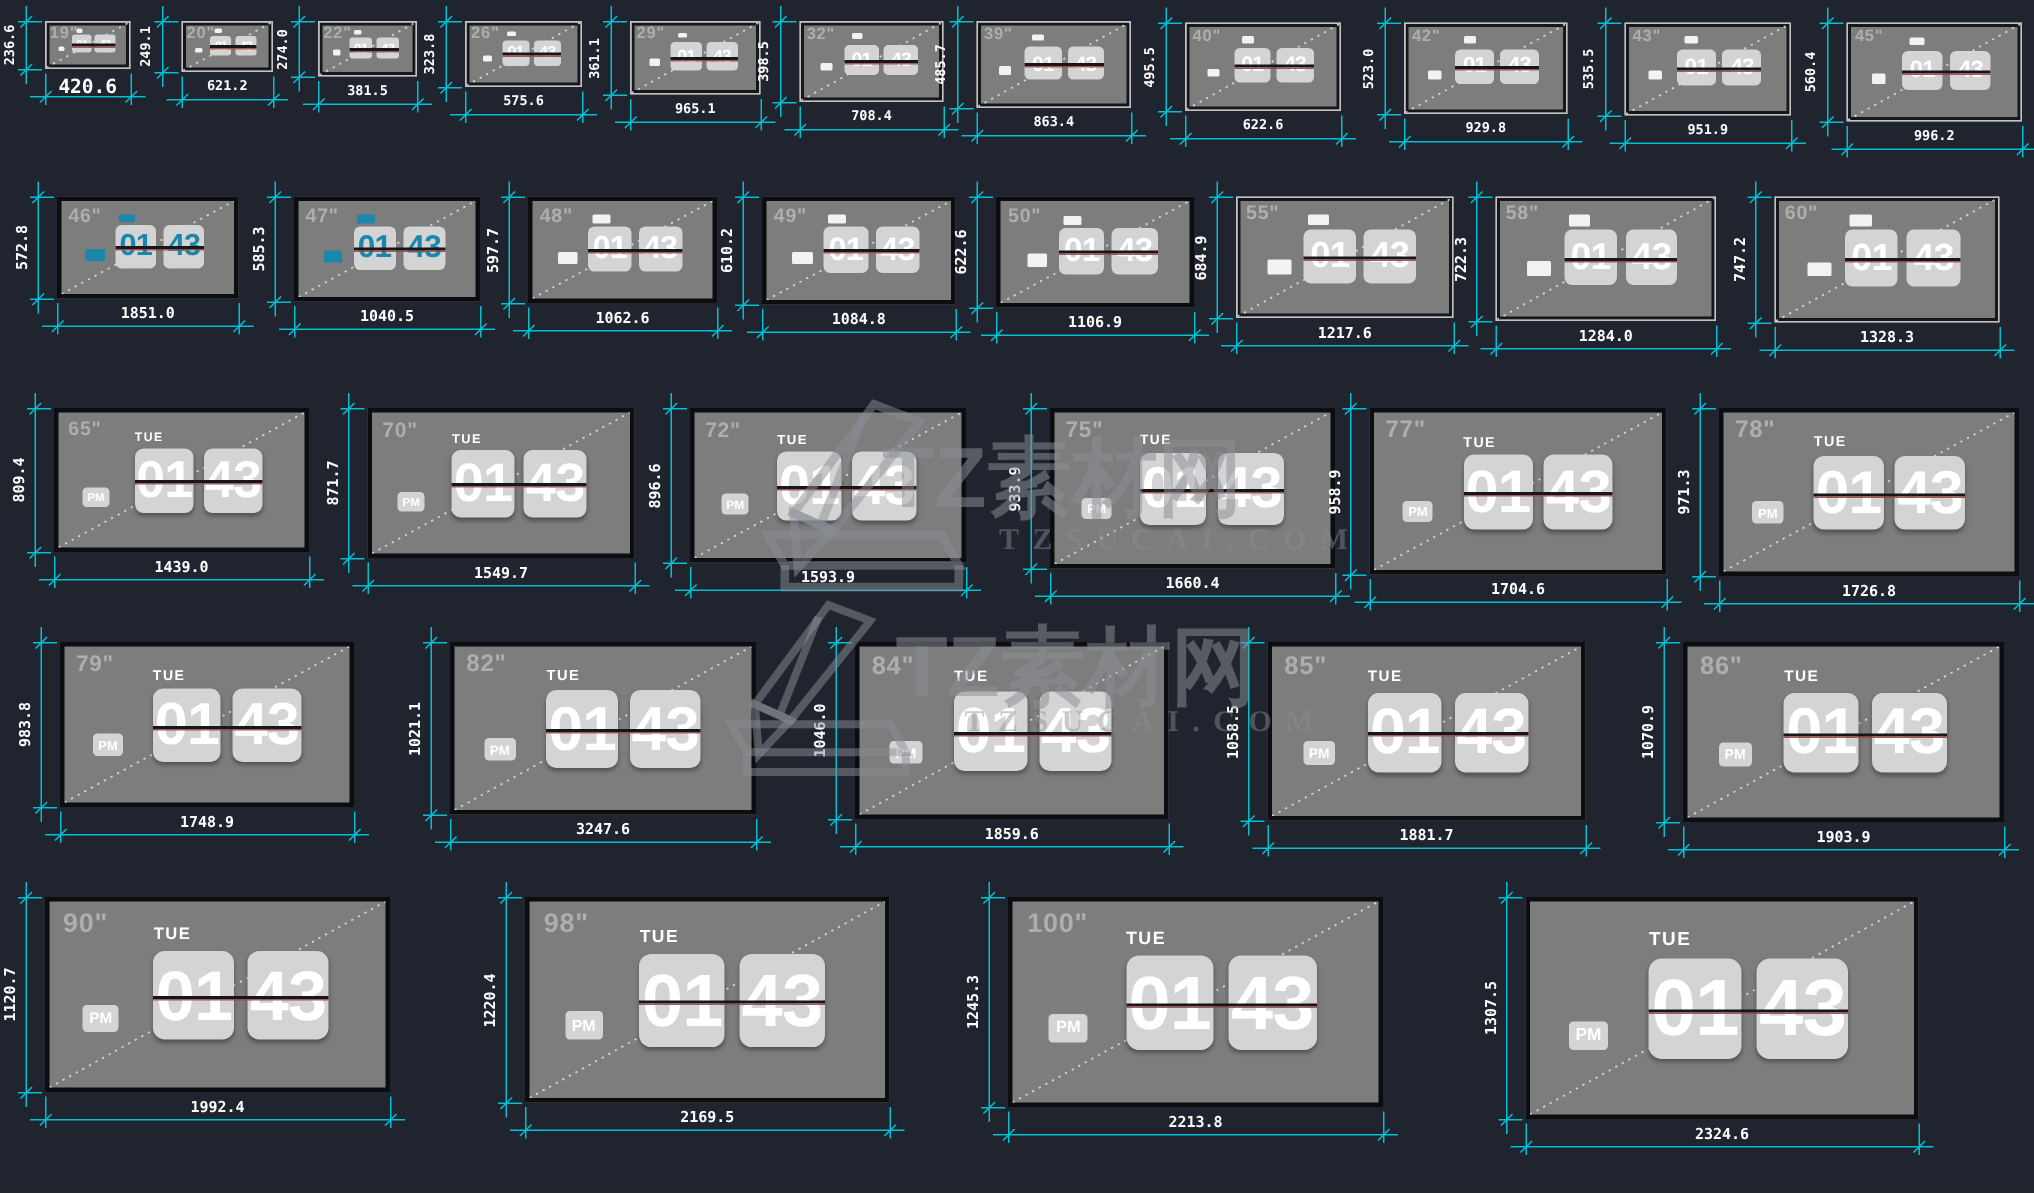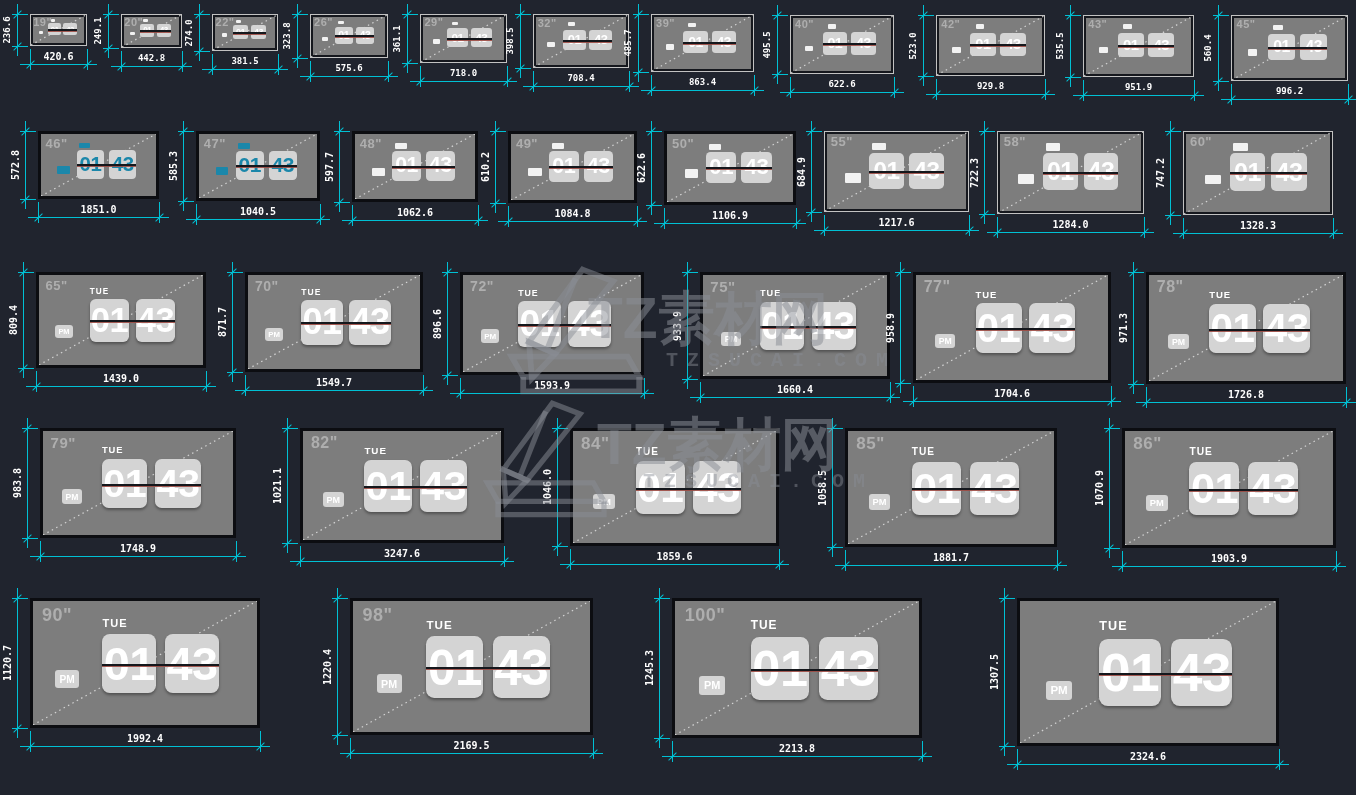--- a/index.html
+++ b/index.html
@@ -27,21 +27,21 @@
   
   .dim-line,.ext,.tick{position:absolute;background:#00c0d4;}
   .tick{width:11px;height:1px;transform:rotate(-45deg);}
   .dim-text{position:absolute;color:#fdfdfd;font-family:"DejaVu Sans Mono",monospace;font-weight:bold;
             text-align:center;white-space:nowrap;z-index:5;}
   
   .wm{position:absolute;z-index:50;pointer-events:none;}
   .wm-brand{position:absolute;font-weight:bold;color:rgba(138,142,150,.52);white-space:nowrap;
             font-family:"Liberation Sans",sans-serif;}
   .wm-domain{position:absolute;font-weight:bold;color:rgba(138,142,150,.46);white-space:nowrap;
-             font-family:Liberation Mono, monospace;}
+             font-family:Liberation Serif, serif;}
 </style>
 </head>
 <body>
 
 <div id="canvas">
 
   <div class="wm">
     <svg style="position:absolute;left:500px;top:263px;" width="145" height="135" viewBox="0 0 100 92" fill="none">
       <g stroke="rgba(138,142,150,.5)" stroke-width="4">
         <polygon points="57,4 78,12 38,62 20,54"></polygon>
@@ -83,21 +83,21 @@
           <div class="divider-red" style="left: 31%; width: 52%; top: calc(48% + 2px);"></div>
           <div class="block" style="left: 14%; top: 52%; width: 8%; height: 10%;"></div>
         </div>
       </div>
       <div>
         <div class="ext" style="left: 30px; top: 49px; width: 1px; height: 21px;"></div>
         <div class="ext" style="left: 87px; top: 49px; width: 1px; height: 21px;"></div>
         <div class="dim-line" style="left: 20px; top: 64px; width: 77px; height: 1px;"></div>
         <div class="tick" style="left: 25px; top: 64px;"></div>
         <div class="tick" style="left: 82px; top: 64px;"></div>
-        <div class="dim-text" style="left: 30px; width: 57px; top: 51px; font-size: 10px;">420.6</div>
+        <div class="dim-text" style="left: 30px; width: 57px; top: 51px; font-size: 13px;">420.6</div>
       </div>
       <div>
         <div class="ext" style="left: 12px; top: 14px; width: 16px; height: 1px;"></div>
         <div class="ext" style="left: 12px; top: 46px; width: 16px; height: 1px;"></div>
         <div class="dim-line" style="left: 17px; top: 4px; width: 1px; height: 52px;"></div>
         <div class="tick" style="left: 12px; top: 14px;"></div>
         <div class="tick" style="left: 12px; top: 46px;"></div>
         <div class="dim-text" style="left: -22px; top: 24px; width: 60px; height: 12px; transform: rotate(-90deg); font-size: 9px;">236.6</div>
       </div>
     </div>
@@ -115,21 +115,21 @@
           <div class="divider-red" style="left: 31%; width: 52%; top: calc(48% + 2px);"></div>
           <div class="block" style="left: 14%; top: 52%; width: 8%; height: 10%;"></div>
         </div>
       </div>
       <div>
         <div class="ext" style="left: 121px; top: 51px; width: 1px; height: 21px;"></div>
         <div class="ext" style="left: 182px; top: 51px; width: 1px; height: 21px;"></div>
         <div class="dim-line" style="left: 111px; top: 66px; width: 81px; height: 1px;"></div>
         <div class="tick" style="left: 116px; top: 66px;"></div>
         <div class="tick" style="left: 177px; top: 66px;"></div>
-        <div class="dim-text" style="left: 121px; width: 61px; top: 53px; font-size: 9px;">442.8</div>
+        <div class="dim-text" style="left: 121px; width: 61px; top: 53px; font-size: 9px;">621.2</div>
       </div>
       <div>
         <div class="ext" style="left: 103px; top: 14px; width: 16px; height: 1px;"></div>
         <div class="ext" style="left: 103px; top: 48px; width: 16px; height: 1px;"></div>
         <div class="dim-line" style="left: 108px; top: 4px; width: 1px; height: 54px;"></div>
         <div class="tick" style="left: 103px; top: 14px;"></div>
         <div class="tick" style="left: 103px; top: 48px;"></div>
         <div class="dim-text" style="left: 69px; top: 25px; width: 60px; height: 12px; transform: rotate(-90deg); font-size: 9px;">249.1</div>
       </div>
     </div>
@@ -211,21 +211,21 @@
           <div class="divider-red" style="left: 31%; width: 52%; top: calc(48% + 2px);"></div>
           <div class="block" style="left: 14%; top: 52%; width: 8%; height: 10%;"></div>
         </div>
       </div>
       <div>
         <div class="ext" style="left: 420px; top: 66px; width: 1px; height: 21px;"></div>
         <div class="ext" style="left: 507px; top: 66px; width: 1px; height: 21px;"></div>
         <div class="dim-line" style="left: 410px; top: 81px; width: 107px; height: 1px;"></div>
         <div class="tick" style="left: 415px; top: 81px;"></div>
         <div class="tick" style="left: 502px; top: 81px;"></div>
-        <div class="dim-text" style="left: 420px; width: 87px; top: 68px; font-size: 9px;">718.0</div>
+        <div class="dim-text" style="left: 420px; width: 87px; top: 68px; font-size: 9px;">965.1</div>
       </div>
       <div>
         <div class="ext" style="left: 402px; top: 14px; width: 16px; height: 1px;"></div>
         <div class="ext" style="left: 402px; top: 63px; width: 16px; height: 1px;"></div>
         <div class="dim-line" style="left: 407px; top: 4px; width: 1px; height: 69px;"></div>
         <div class="tick" style="left: 402px; top: 14px;"></div>
         <div class="tick" style="left: 402px; top: 63px;"></div>
         <div class="dim-text" style="left: 368px; top: 32.5px; width: 60px; height: 12px; transform: rotate(-90deg); font-size: 9px;">361.1</div>
       </div>
     </div>

